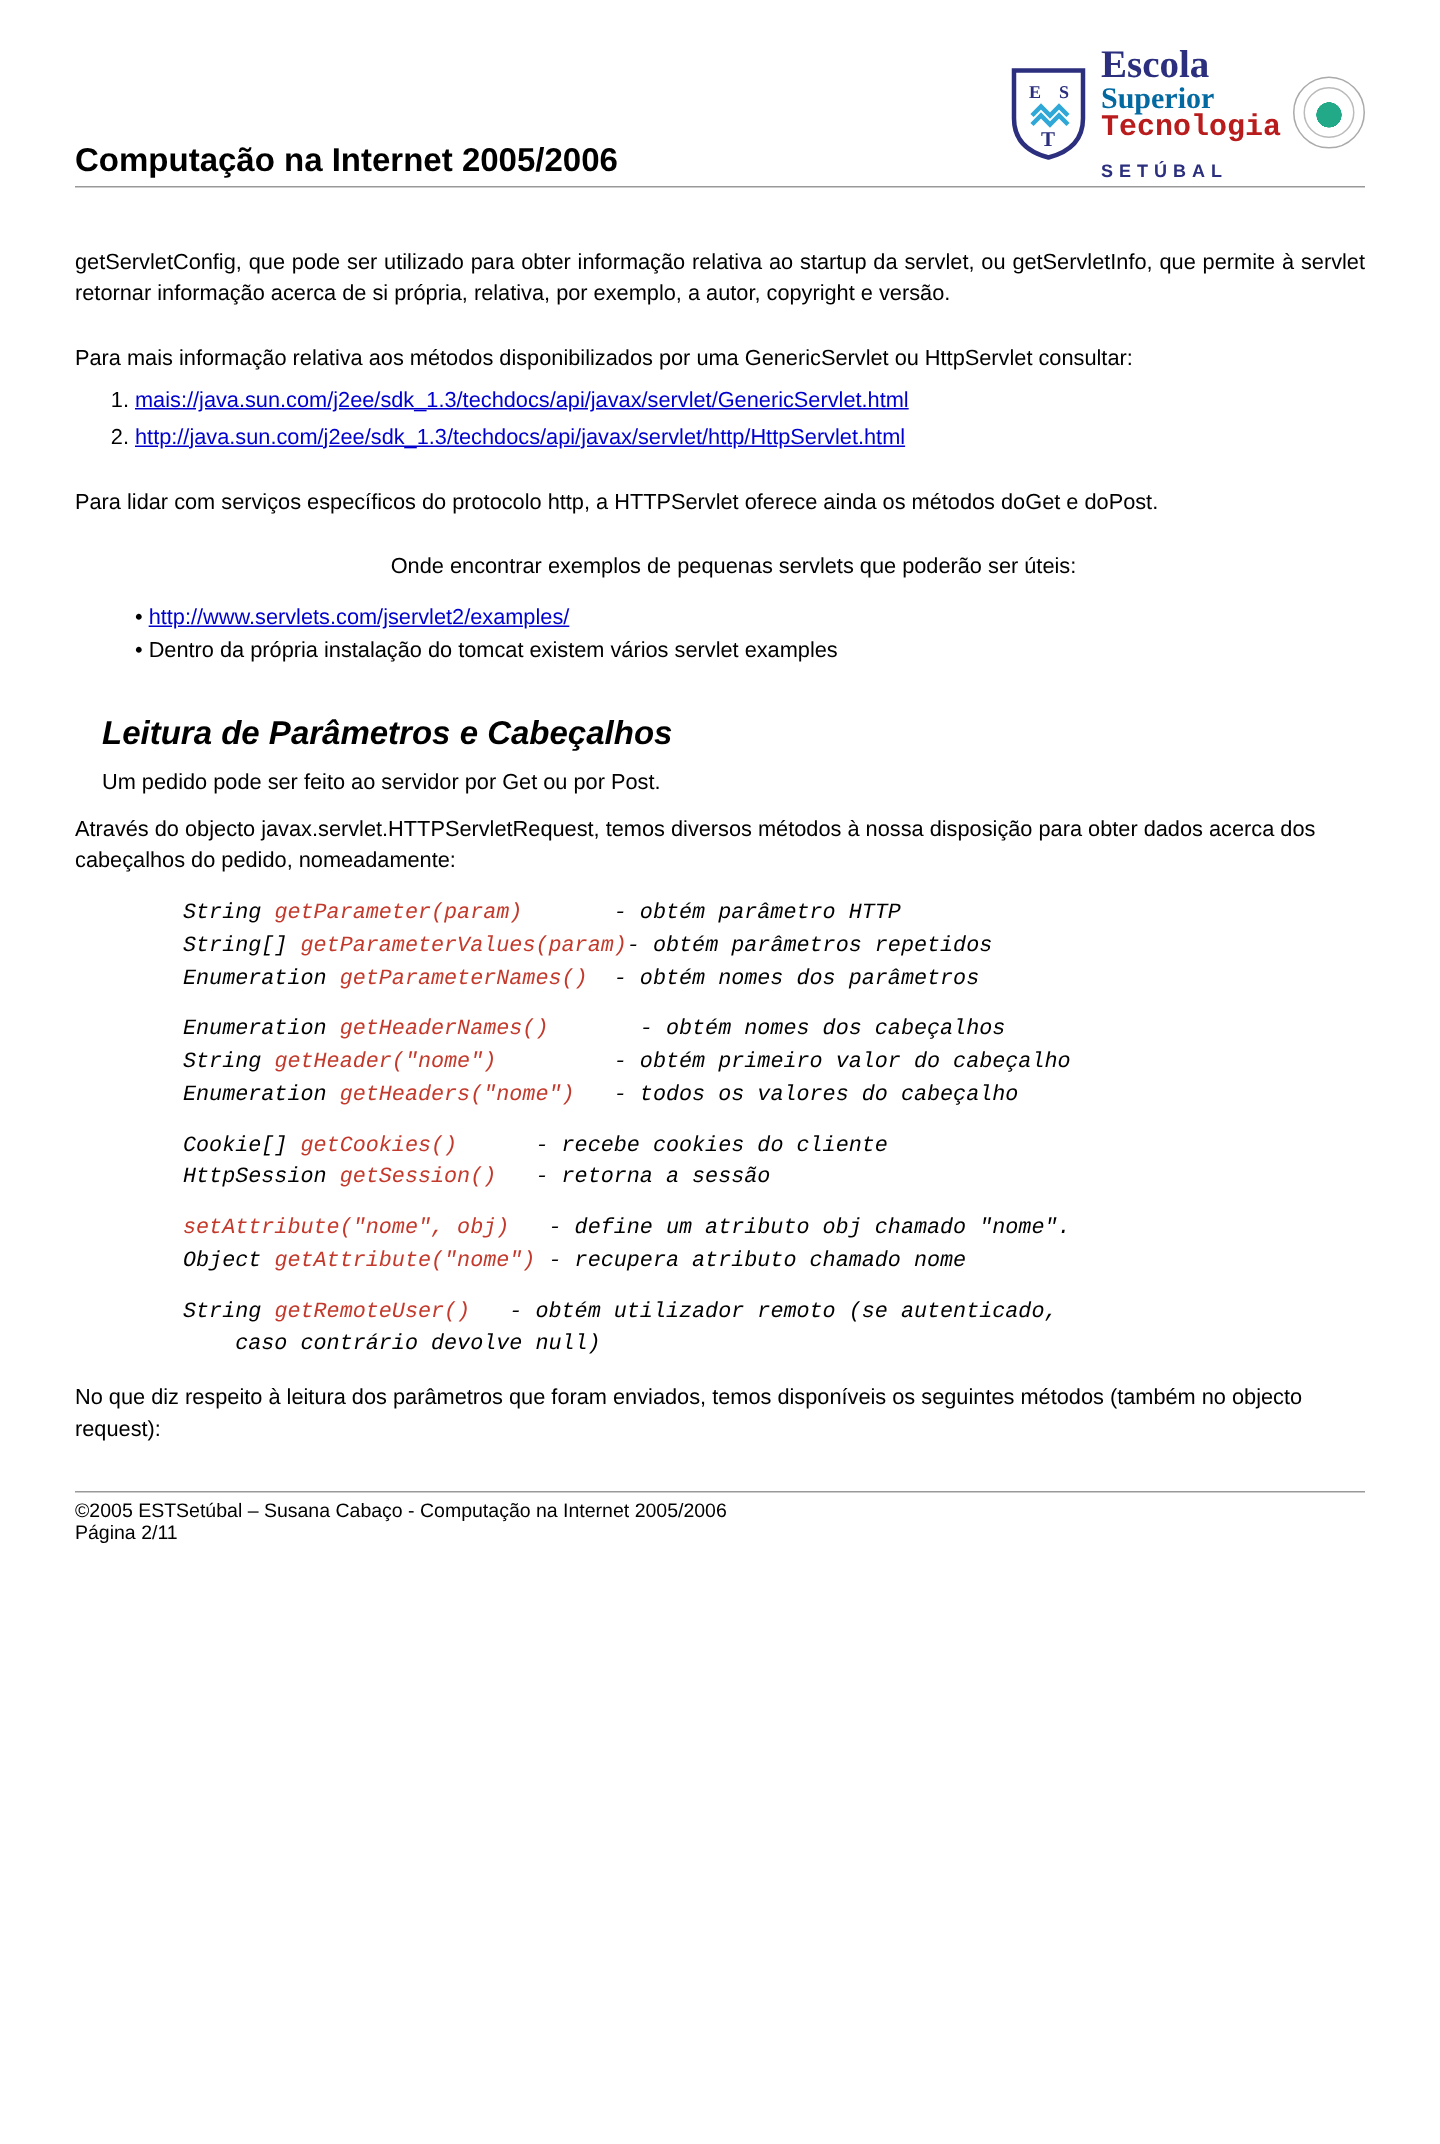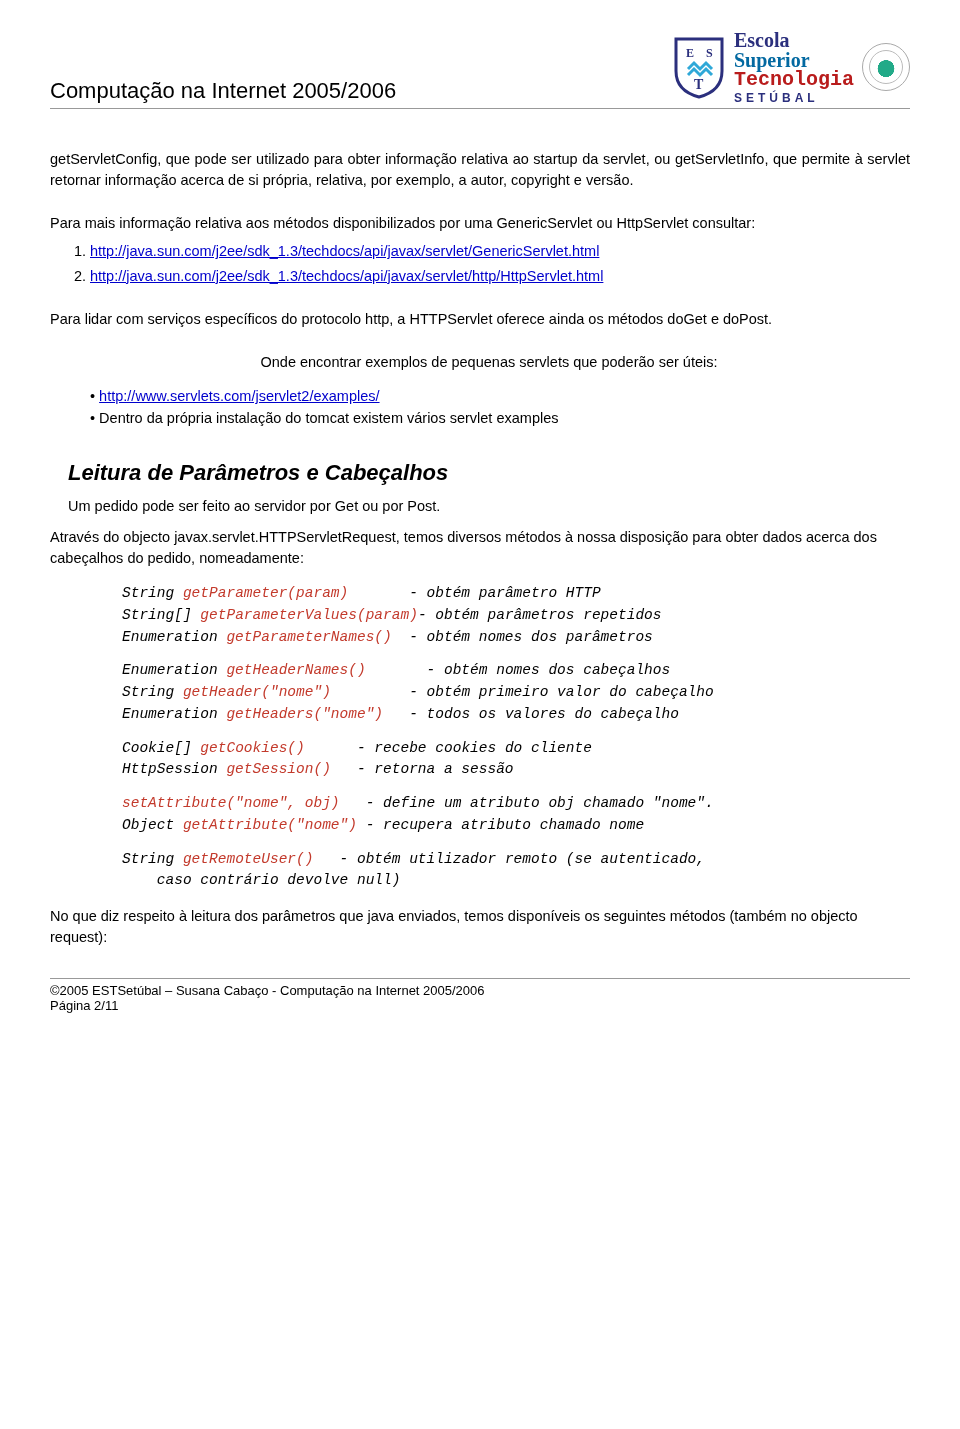--- a/index.html
+++ b/index.html
@@ -15,40 +15,40 @@
     box-sizing: border-box;
   }
   .header-row {
     display: flex;
     justify-content: space-between;
     align-items: flex-end;
     margin-bottom: 4px;
   }
   .page-title {
     font-size: 22px;
-    font-weight: 400;
+    font-weight: 700;
   }
   .logo-block {
     display: flex;
     align-items: center;
     gap: 8px;
   }
   .shield {
     width: 54px;
     height: 64px;
   }
   .school-text {
     display: flex;
     flex-direction: column;
     line-height: 1;
   }
-  .school-text .l1 { font-size: 20px; font-weight: 700; color: #2b2f7d; font-family: Georgia, serif; }
+  .school-text .l1 { font-size: 26px; font-weight: 700; color: #2b2f7d; font-family: Georgia, serif; }
   .school-text .l2 { font-size: 20px; font-weight: 700; color: #0369a1; font-family: Georgia, serif; }
   .school-text .l3 { font-size: 20px; font-weight: 700; color: #b91c1c; font-family: Liberation Mono, monospace; }
-  .school-text .l4 { font-size: 12px; font-weight: 700; color: #2b2f7d; letter-spacing: 4px; margin-top: 2px; }
+  .school-text .l4 { font-size: 12px; font-weight: 700; color: #2b2f7d; letter-spacing: 4px; margin-top: 12px; }
   .seal {
     width: 46px;
     height: 46px;
     border-radius: 50%;
     border: 1px solid #aaa;
     position: relative;
     overflow: hidden;
   }
   .seal-inner { position:absolute; inset:6px; border:1px solid #bbb; border-radius:50%; background: radial-gradient(circle at 50% 55%, #2a8, #2a8 35%, #fff 36%); }
   hr.rule { border: none; border-top: 1px solid #999; margin: 0 0 40px 0; }
@@ -137,21 +137,21 @@
           <div class="seal-inner"></div>
         </div>
     </div>
   </div>
   <hr class="rule">
 
   <p class="body">getServletConfig, que pode ser utilizado para obter informação relativa ao startup da servlet, ou getServletInfo, que permite à servlet retornar informação acerca de si própria, relativa, por exemplo, a autor, copyright e versão.</p>
 
   <p class="body" style="margin-bottom:6px;">Para mais informação relativa aos métodos disponibilizados por uma GenericServlet ou HttpServlet consultar:</p>
   <ol class="numlinks">
-    <li><a class="link">http://java.sun.com/j2ee/sdk_1.3/techdocs/api/javax/servlet/GenericServlet.html</a></li>
+    <li><a class="link">mais://java.sun.com/j2ee/sdk_1.3/techdocs/api/javax/servlet/GenericServlet.html</a></li>
     <li><a class="link">http://java.sun.com/j2ee/sdk_1.3/techdocs/api/javax/servlet/http/HttpServlet.html</a></li>
   </ol>
 
   <p class="body">Para lidar com serviços específicos do protocolo http, a HTTPServlet oferece ainda os métodos doGet e doPost.</p>
 
   <p class="body" style="margin:0 0 4px 18px; text-align:center;">Onde encontrar exemplos de pequenas servlets que poderão ser úteis:</p>
   <ul class="dot">
     <li><a class="link">http://www.servlets.com/jservlet2/examples/</a></li>
     <li><span>Dentro da própria instalação do tomcat existem vários servlet examples</span></li>
   </ul>
@@ -162,20 +162,20 @@
 
   <div class="codeblock" id="codeblock"><div class="codegroup">String <span class="c1">getParameter(param)</span>       - obtém parâmetro HTTP
 String[] <span class="c1">getParameterValues(param)</span>- obtém parâmetros repetidos
 Enumeration <span class="c1">getParameterNames()</span>  - obtém nomes dos parâmetros</div><div class="codegroup">Enumeration <span class="c1">getHeaderNames()</span>       - obtém nomes dos cabeçalhos
 String <span class="c1">getHeader("nome")</span>         - obtém primeiro valor do cabeçalho
 Enumeration <span class="c1">getHeaders("nome")</span>   - todos os valores do cabeçalho</div><div class="codegroup">Cookie[] <span class="c1">getCookies()</span>      - recebe cookies do cliente
 HttpSession <span class="c1">getSession()</span>   - retorna a sessão</div><div class="codegroup"><span class="c1">setAttribute("nome", obj)</span>   - define um atributo obj chamado "nome".
 Object <span class="c1">getAttribute("nome")</span> - recupera atributo chamado nome</div><div class="codegroup">String <span class="c1">getRemoteUser()</span>   - obtém utilizador remoto (se autenticado,
     caso contrário devolve null)</div></div>
 
-  <p class="noindent" style="margin-top:14px;">No que diz respeito à leitura dos parâmetros que java enviados, temos disponíveis os seguintes métodos (também no objecto request):</p>
+  <p class="noindent" style="margin-top:14px;">No que diz respeito à leitura dos parâmetros que foram enviados, temos disponíveis os seguintes métodos (também no objecto request):</p>
 
   <div class="footer">
     <span>©2005 ESTSetúbal – Susana Cabaço - Computação na Internet 2005/2006</span>
     <span>Página 2/11</span>
   </div>
 
 </div>
 
 </body></html>

